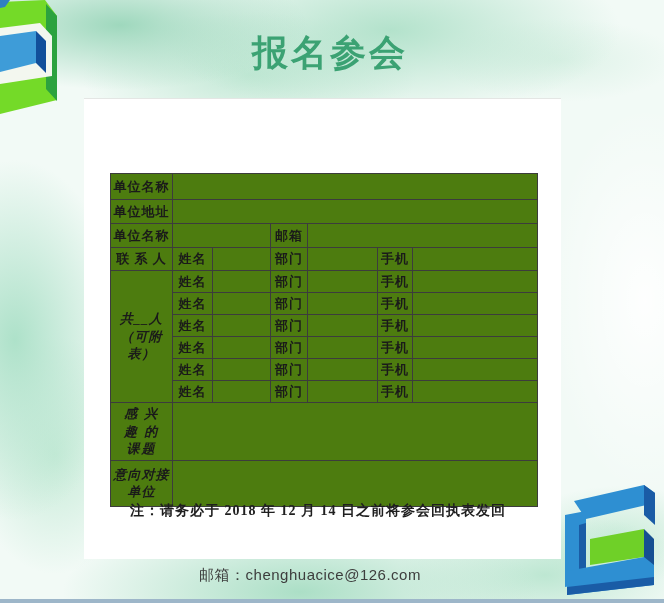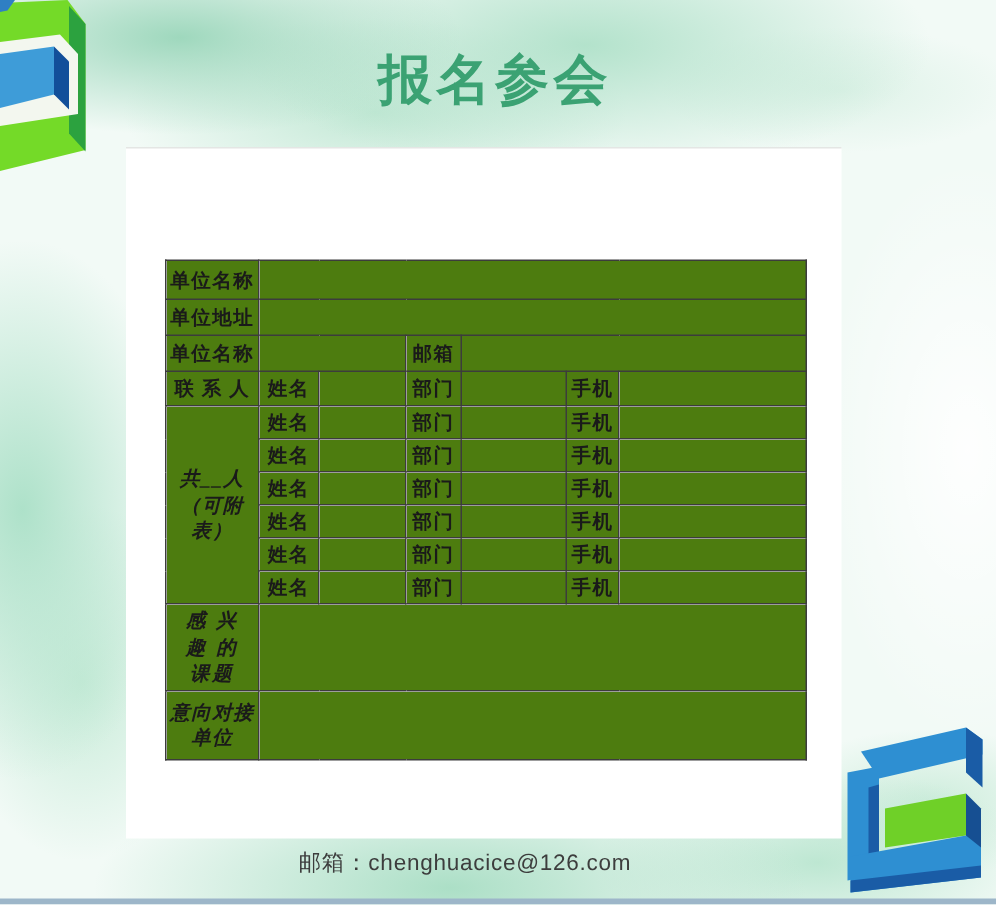--- a/index.html
+++ b/index.html
@@ -206,20 +206,21 @@
         <tr class="h46">
           <td class="lbl multi">
             <div>意向对接</div>
             <div>单位</div>
           </td>
           <td colspan="6"></td>
         </tr>
       </tbody>
     </table>
 
+    <div class="note-line">注：请务必于 2018 年 12 月 14 日之前将参会回执表发回</div>
   </div>
 
   <div class="email-line">邮箱：chenghuacice@126.com</div>
 
   <svg class="logo-bottom-right" width="104" height="118" viewBox="0 0 104 118" xmlns="http://www.w3.org/2000/svg">
     <polygon points="14,18 84,2 95,10 95,20 26,36" fill="#2e8fd2"></polygon>
     <polygon points="84,2 95,10 95,42 84,32" fill="#1a5ca6"></polygon>
     <polygon points="5,32 26,28 26,100 5,104" fill="#2e8fd2"></polygon>
     <polygon points="19,42 26,40 26,88 19,90" fill="#1a5ca6"></polygon>
     <polygon points="30,56 84,46 84,74 30,82" fill="#6fd028"></polygon>

